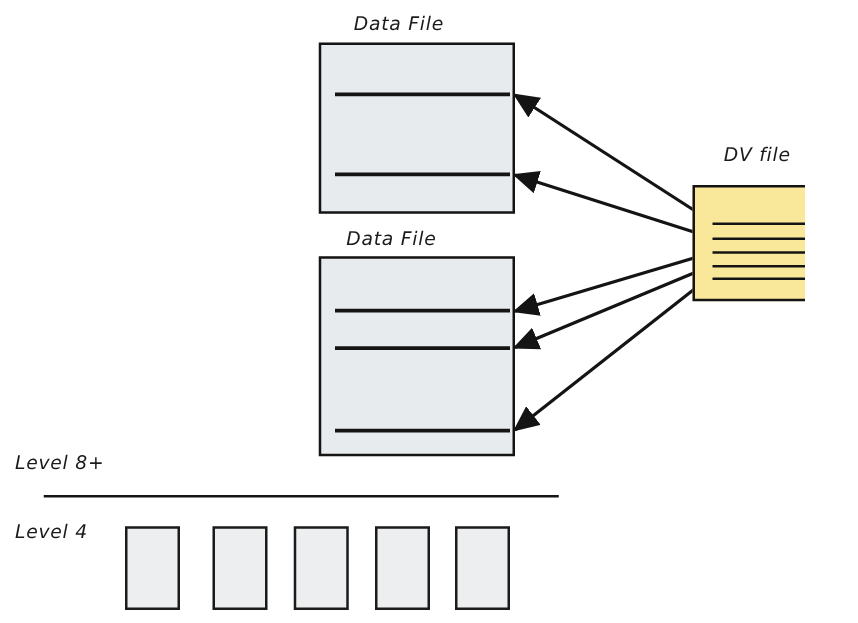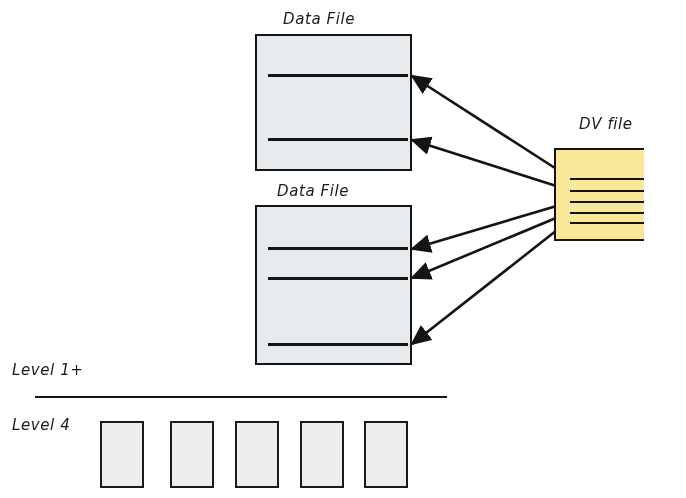--- a/index.html
+++ b/index.html
@@ -99,21 +99,21 @@
   <div class="hline" style="left:268px; top:343px; width:140px;"></div>
 
   <div class="label" style="left:579px; top:115px;">DV file</div>
   <div class="dvbox" style="left:554px; top:148px; width:123px; height:93px;"></div>
   <div class="dvline" style="left:570px; top:178px; width:96px;"></div>
   <div class="dvline" style="left:570px; top:190px; width:96px;"></div>
   <div class="dvline" style="left:570px; top:201px; width:96px;"></div>
   <div class="dvline" style="left:570px; top:212px; width:96px;"></div>
   <div class="dvline" style="left:570px; top:222px; width:96px;"></div>
 
-  <div class="label" style="left:12px; top:361px;">Level 1+</div>
+  <div class="label" style="left:12px; top:361px;">Level 8+</div>
   <div class="divider" style="left:35px; top:396px; width:412px;"></div>
   <div class="label" style="left:12px; top:416px;">Level 4</div>
 
   <div id="level-zero-group">
       <div class="smallbox" style="left: 100px; top: 421px; width: 44px; height: 67px;"></div>
       <div class="smallbox" style="left: 170px; top: 421px; width: 44px; height: 67px;"></div>
       <div class="smallbox" style="left: 235px; top: 421px; width: 44px; height: 67px;"></div>
       <div class="smallbox" style="left: 300px; top: 421px; width: 44px; height: 67px;"></div>
       <div class="smallbox" style="left: 364px; top: 421px; width: 44px; height: 67px;"></div>
     </div>

